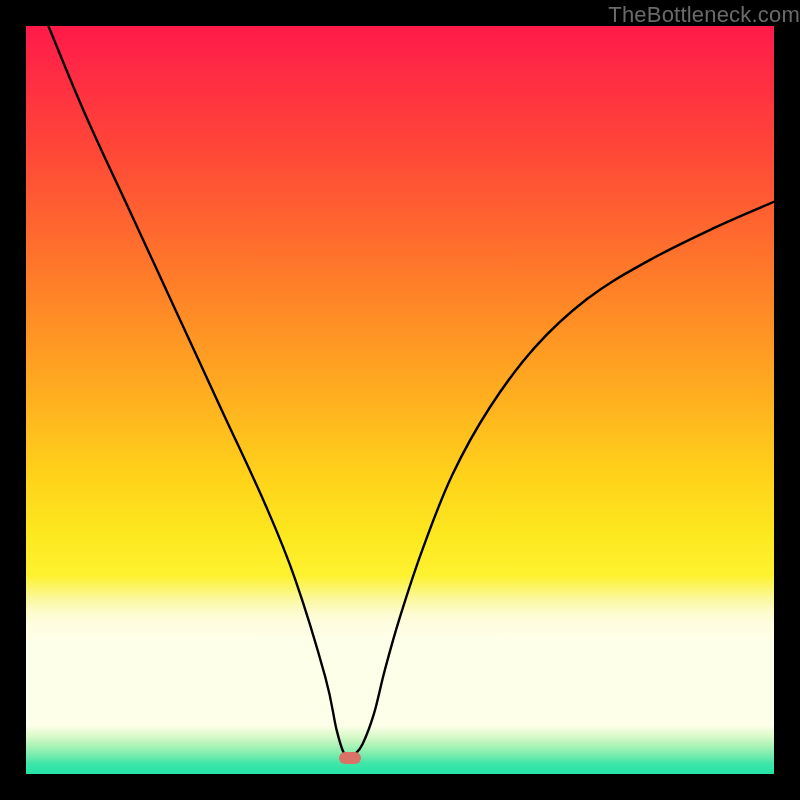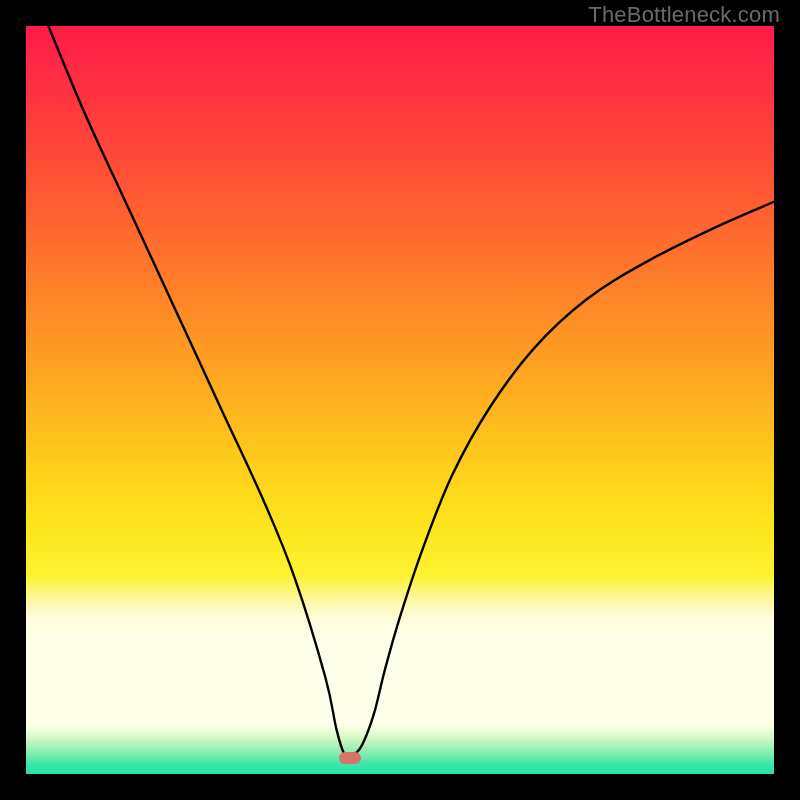--- a/index.html
+++ b/index.html
@@ -6,21 +6,21 @@
   html, body { width: 800px; height: 800px; overflow: hidden; background: #000; }
   .frame {
     position: relative;
     width: 800px;
     height: 800px;
     background: #000;
   }
   .watermark {
     position: absolute;
     top: 2px;
-    right: 20px;
+    right: 0;
     font-family: Arial, Helvetica, sans-serif;
     font-size: 22px;
     color: #6a6a6a;
     letter-spacing: 0.2px;
     z-index: 10;
   }
   .plot-area {
     position: absolute;
     left: 26px;
     top: 26px;

